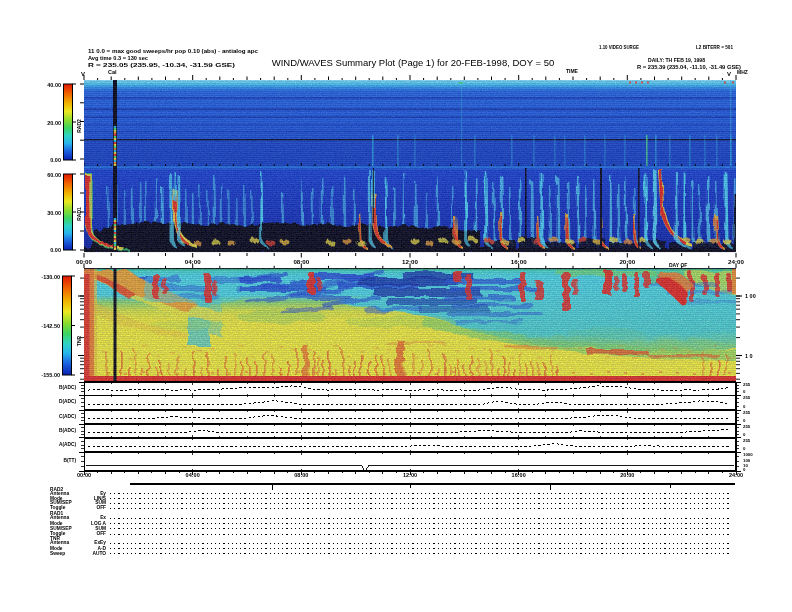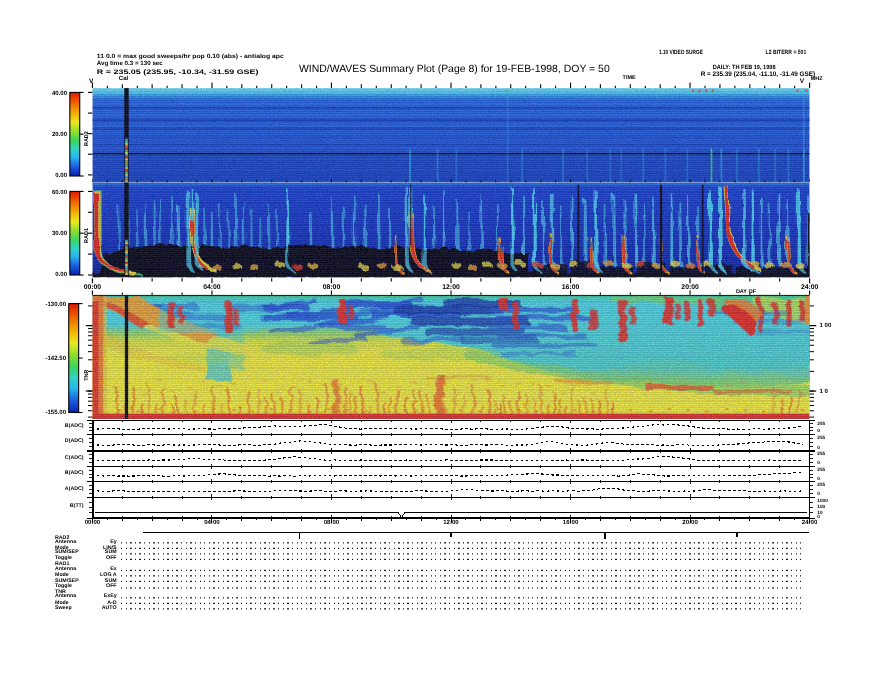--- a/index.html
+++ b/index.html
@@ -1228,21 +1228,21 @@
     <div style="position:absolute;left:61px;top:156.5px;font-family:&quot;Liberation Sans&quot;, sans-serif;font-size:5.5px;line-height:6.5px;color:#000;white-space:pre;font-weight:bold;transform:translateX(-100%);">0.00</div>
     <div style="position:absolute;left:61px;top:171.5px;font-family:&quot;Liberation Sans&quot;, sans-serif;font-size:5.5px;line-height:6.5px;color:#000;white-space:pre;font-weight:bold;transform:translateX(-100%);">60.00</div>
     <div style="position:absolute;left:61px;top:209.5px;font-family:&quot;Liberation Sans&quot;, sans-serif;font-size:5.5px;line-height:6.5px;color:#000;white-space:pre;font-weight:bold;transform:translateX(-100%);">30.00</div>
     <div style="position:absolute;left:61px;top:246.5px;font-family:&quot;Liberation Sans&quot;, sans-serif;font-size:5.5px;line-height:6.5px;color:#000;white-space:pre;font-weight:bold;transform:translateX(-100%);">0.00</div>
     <div style="position:absolute;left:60px;top:273.5px;font-family:&quot;Liberation Sans&quot;, sans-serif;font-size:5.5px;line-height:6.5px;color:#000;white-space:pre;font-weight:bold;transform:translateX(-100%);">-130.00</div>
     <div style="position:absolute;left:60px;top:322.5px;font-family:&quot;Liberation Sans&quot;, sans-serif;font-size:5.5px;line-height:6.5px;color:#000;white-space:pre;font-weight:bold;transform:translateX(-100%);">-142.50</div>
     <div style="position:absolute;left:60px;top:371.5px;font-family:&quot;Liberation Sans&quot;, sans-serif;font-size:5.5px;line-height:6.5px;color:#000;white-space:pre;font-weight:bold;transform:translateX(-100%);">-155.00</div>
     <div style="position:absolute;left:78.5px;top:126px;font-family:&quot;Liberation Sans&quot;, sans-serif;font-size:5px;color:#000;font-weight:bold;transform:translate(-50%,-50%) rotate(-90deg);white-space:pre;">RAD2</div>
     <div style="position:absolute;left:78.5px;top:214px;font-family:&quot;Liberation Sans&quot;, sans-serif;font-size:5px;color:#000;font-weight:bold;transform:translate(-50%,-50%) rotate(-90deg);white-space:pre;">RAD1</div>
     <div style="position:absolute;left:78.5px;top:341px;font-family:&quot;Liberation Sans&quot;, sans-serif;font-size:5px;color:#000;font-weight:bold;transform:translate(-50%,-50%) rotate(-90deg);white-space:pre;">TNR</div>
-    <div style="position:absolute;left:413px;top:57.5px;font-family:&quot;Liberation Sans&quot;, sans-serif;font-size:9.5px;line-height:10.5px;color:#000;white-space:pre;font-weight:normal;transform:translateX(-50%);">WIND/WAVES Summary Plot (Page 8) for 19-FEB-1998, DOY = 50</div>
+    <div style="position:absolute;left:413px;top:57.5px;font-family:&quot;Liberation Sans&quot;, sans-serif;font-size:9.5px;line-height:10.5px;color:#000;white-space:pre;font-weight:normal;transform:translateX(-50%);">WIND/WAVES Summary Plot (Page 1) for 20-FEB-1998, DOY = 50</div>
     <svg width="792" height="80" viewBox="0 0 792 80" style="position:absolute;left:0;top:0">
       <g font-family="Liberation Sans, sans-serif" font-weight="bold" fill="#000" xml:space="preserve">
         <text x="88" y="52.5" font-size="5.5" textLength="170" lengthAdjust="spacingAndGlyphs">11 0.0 = max good sweeps/hr pop 0.10 (abs) - antialog apc</text>
         <text x="88" y="59.5" font-size="5.5" textLength="60" lengthAdjust="spacingAndGlyphs">Avg time 0.3 = 130 sec</text>
         <text x="88" y="67.3" font-size="6" textLength="147" lengthAdjust="spacingAndGlyphs">R =    235.05 (235.95, -10.34, -31.59 GSE)</text>
         <text x="599" y="48.8" font-size="5.5" textLength="40" lengthAdjust="spacingAndGlyphs">1.10 VIDEO SURGE</text>
         <text x="696" y="48.8" font-size="5.5" textLength="37" lengthAdjust="spacingAndGlyphs">L2 BITERR = 501</text>
         <text x="648" y="62.3" font-size="5.5" textLength="57" lengthAdjust="spacingAndGlyphs">DAILY: TH FEB 19, 1998</text>
         <text x="637" y="69.3" font-size="6" textLength="104" lengthAdjust="spacingAndGlyphs">R =    235.39 (235.04, -11.10, -31.49 GSE)</text>
       </g>

